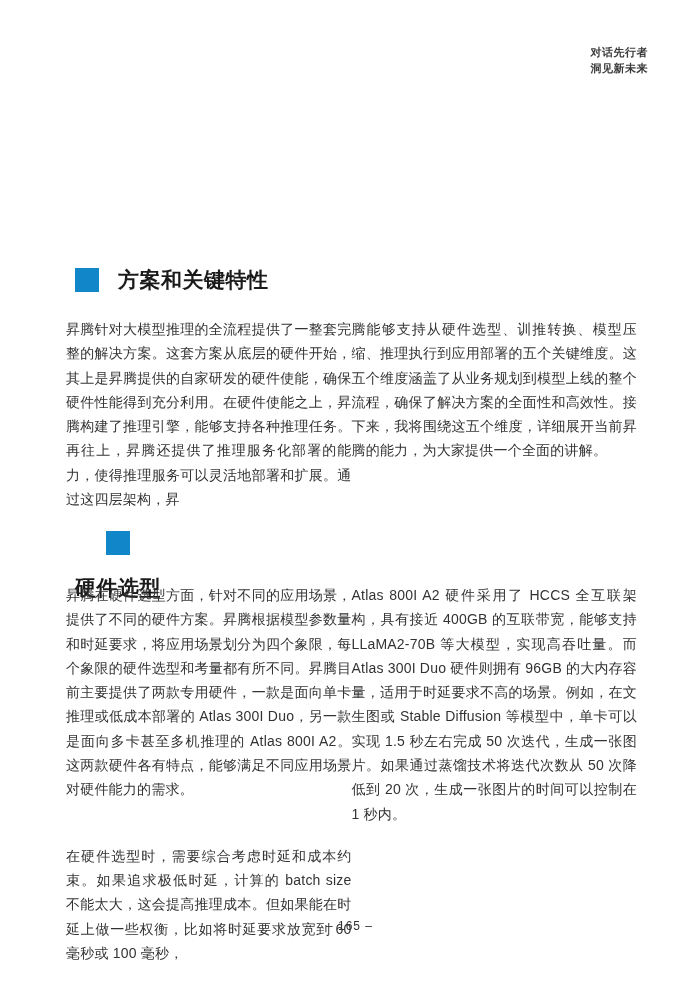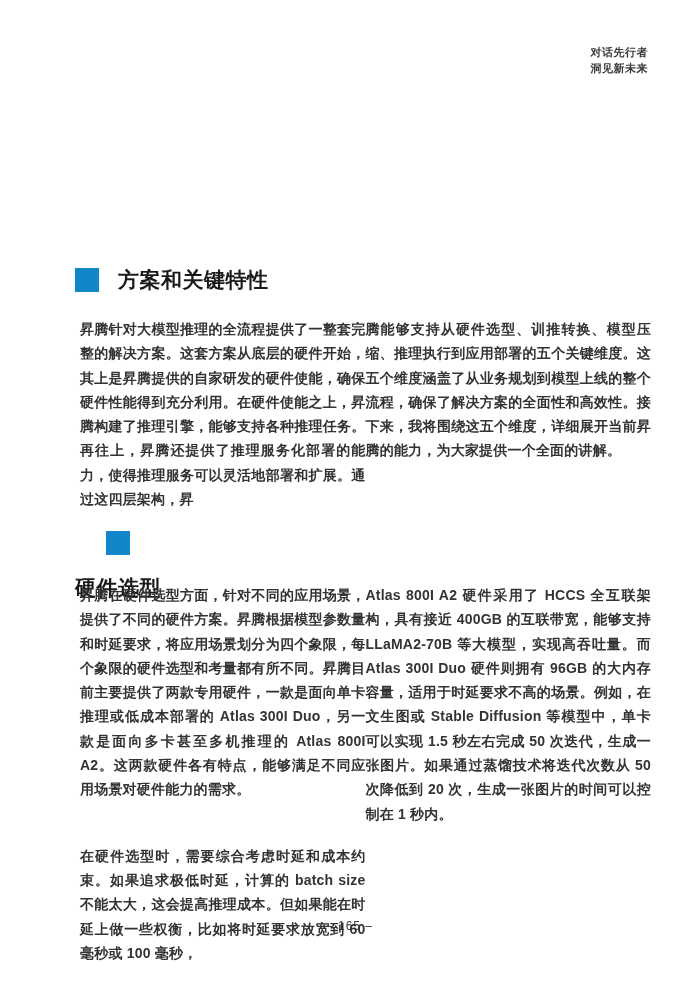--- a/index.html
+++ b/index.html
@@ -36,22 +36,22 @@
     display:flex;align-items:center;gap:19px;height:24px;
   }
   .heading-marker{
     width:24px;height:24px;background:var(--accent-blue);flex:0 0 auto;
   }
   .heading-label{
     font-size:21px;font-weight:bold;color:var(--heading-text);
     letter-spacing:0.5px;white-space:nowrap;
   }
   .cols{
-    position:absolute;left:80px;width:571px;
-    display:flex;font-weight:bold;
+    position:absolute;left:66px;width:571px;
+    display:flex;
   }
   .col{flex:1 1 0;min-width:0;}
   .col p{
     margin:0;
     font-size:14px;line-height:24.3px;
     color:var(--body-text);
     text-align:justify;
     letter-spacing:0.2px;
   }
   .col p + p{margin-top:42px;}

